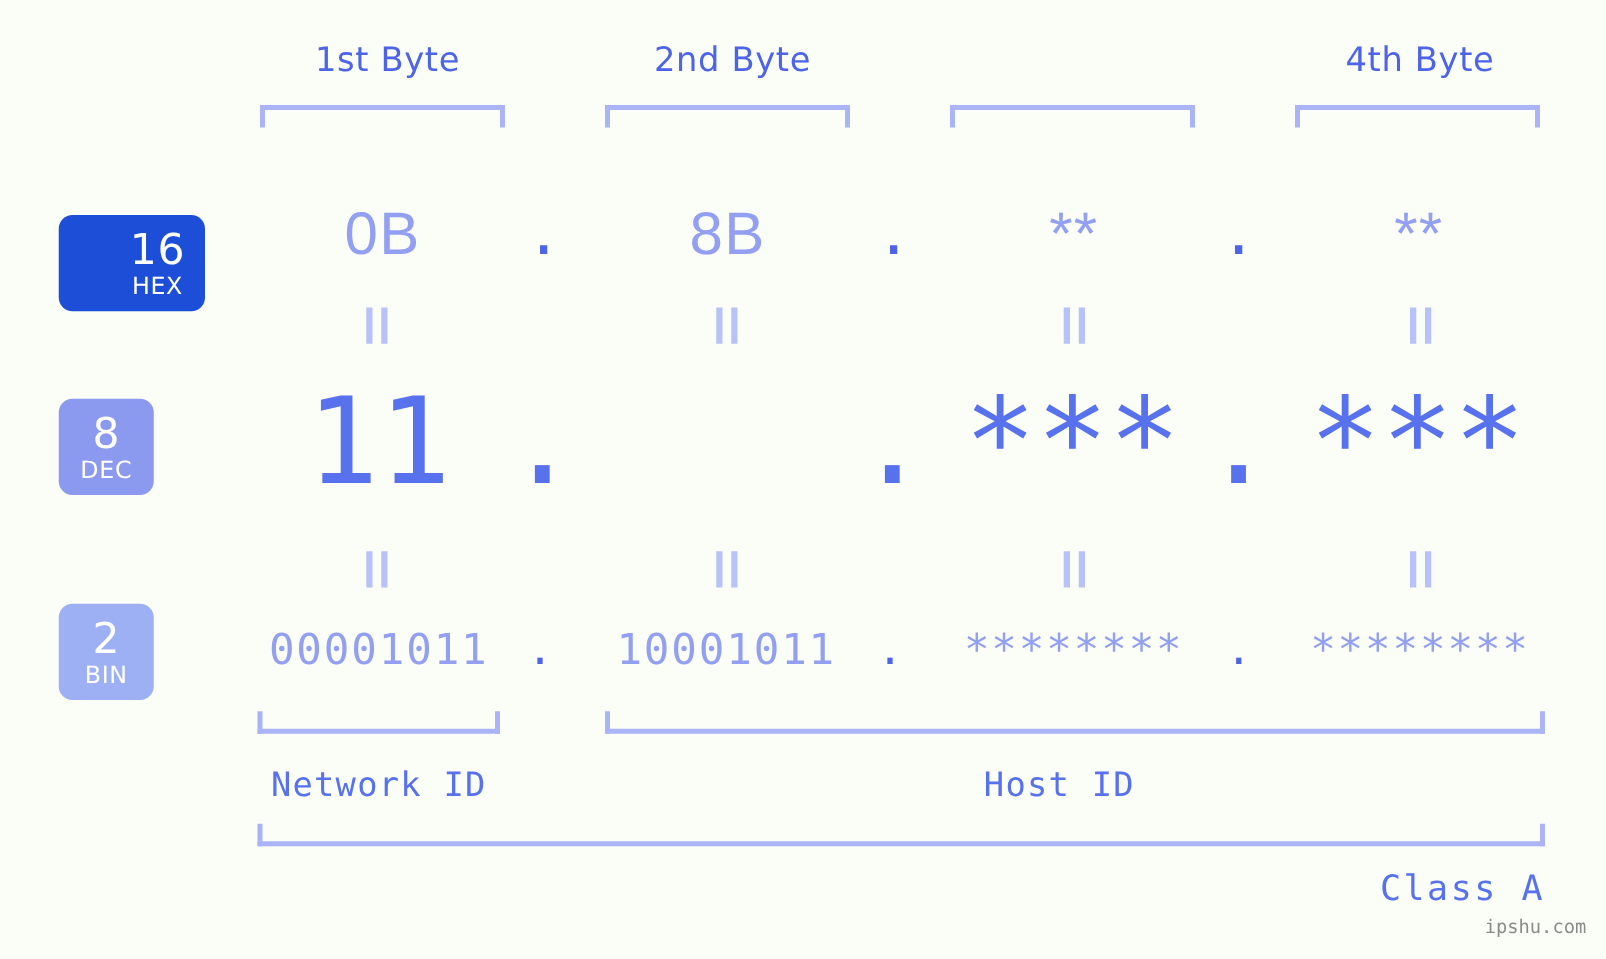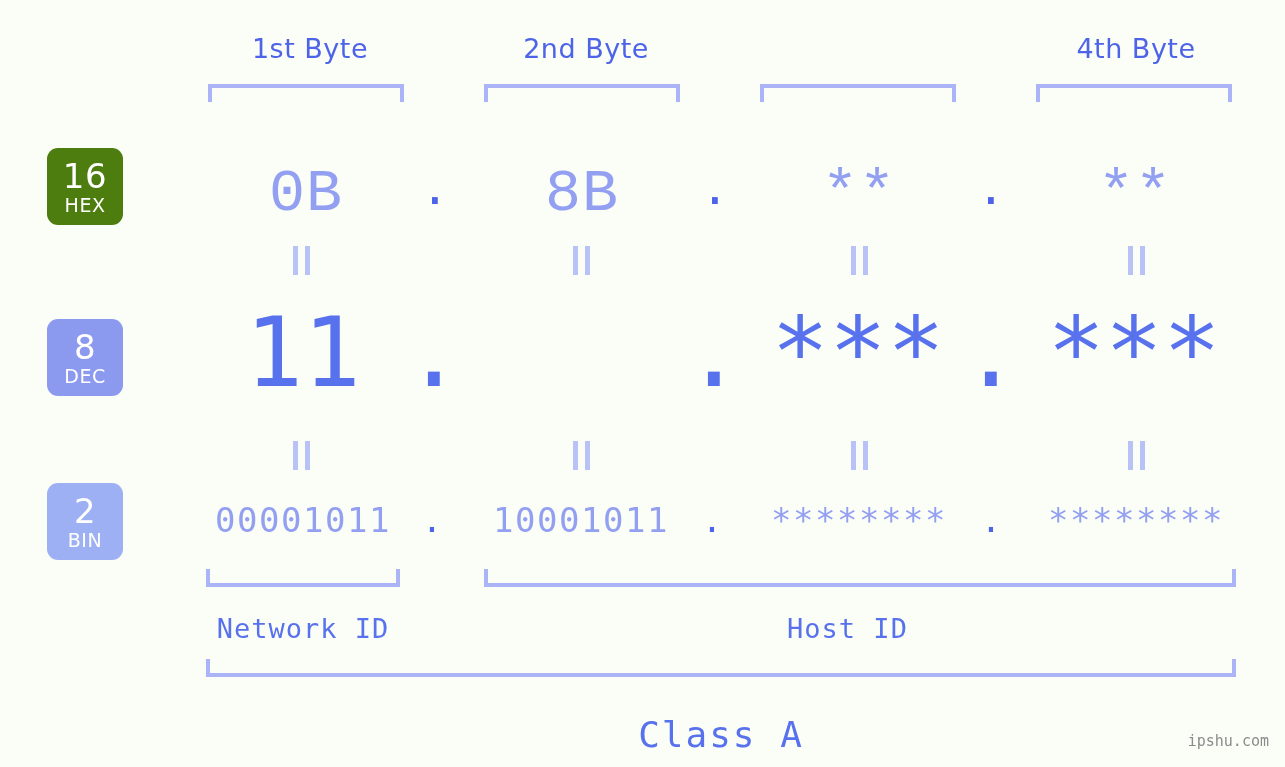--- a/index.html
+++ b/index.html
@@ -84,22 +84,22 @@
     white-space: nowrap;
   }
   .dot {
     position: absolute;
     text-align: center;
     white-space: nowrap;
   }
 
   
   .row-hex .cell {
-    font-family: Liberation Mono, monospace;
-    font-size: 60px;
+    font-family: Liberation Sans, sans-serif;
+    font-size: 48px;
     color: #93a0f2;
     letter-spacing: 1px;
   }
   .row-hex .dot {
     font-family: "DejaVu Sans Mono", monospace;
     font-size: 47px;
     color: #4d63e8;
   }
 
   
@@ -158,27 +158,26 @@
     text-align: center;
     font-family: "DejaVu Sans Mono", monospace;
     font-size: 27px;
     color: #5871ed;
     letter-spacing: 1px;
     white-space: nowrap;
   }
 
   .class-label {
     position: absolute;
-    text-align: center;
-    font-family: "DejaVu Sans Mono", monospace;
-    font-size: 36px;
+    text-align: right;
+    font-family: "DejaVu Sans Mono", monospace;
+    font-size: 28px;
     color: #5871ed;
     letter-spacing: 2px;
     white-space: nowrap;
-    margin-top: 20px;
   }
 
   .watermark {
     position: absolute;
     right: 16px;
     bottom: 17px;
     font-family: "DejaVu Sans Mono", monospace;
     font-size: 15px;
     color: #8c8c8c;
     letter-spacing: 0px;
@@ -191,21 +190,21 @@
 
   <div class="col-header" style="left:195px;">1st Byte</div>
   <div class="col-header" style="left:471px;">2nd Byte</div>
   <div class="col-header" style="left:1021px;">4th Byte</div>
 
   <div class="bracket-top" style="left:208px; width:196px;"></div>
   <div class="bracket-top" style="left:484px; width:196px;"></div>
   <div class="bracket-top" style="left:760px; width:196px;"></div>
   <div class="bracket-top" style="left:1036px; width:196px;"></div>
 
-  <div class="badge" style="top:148px; background:#4d7c0f;">
+  <div class="badge" style="top:172px; background:#1d4ed8;padding-left:41px;">
     <span class="num">16</span>
     <span class="lbl">HEX</span>
   </div>
   <div class="badge" style="top:319px; background:#8b99ef;">
     <span class="num">8</span>
     <span class="lbl">DEC</span>
   </div>
   <div class="badge" style="top:483px; background:#9db0f4;">
     <span class="num">2</span>
     <span class="lbl">BIN</span>

